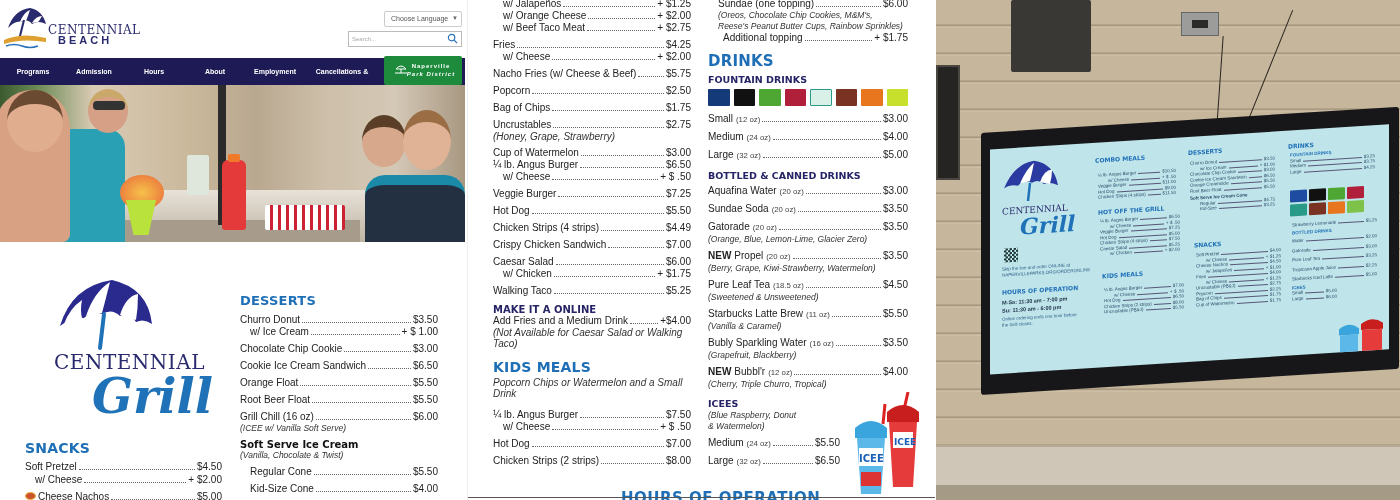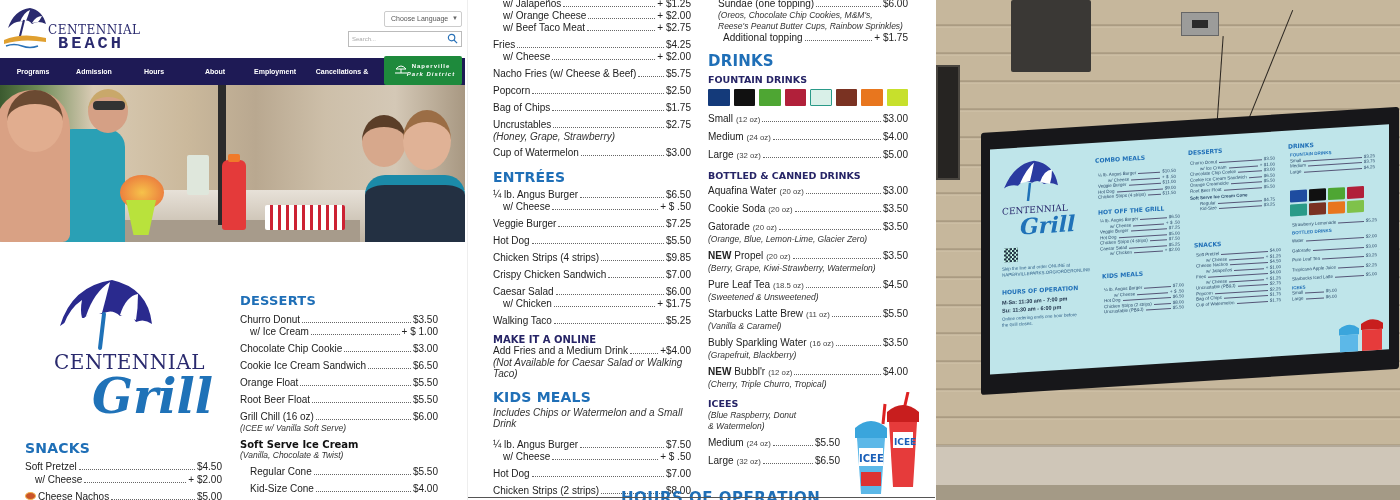--- a/index.html
+++ b/index.html
@@ -4,21 +4,21 @@
 <style>
   * { box-sizing: border-box; margin: 0; padding: 0; }
   html, body { width: 1400px; height: 500px; overflow: hidden; background: #fff; }
   body { font-family: "Liberation Sans", sans-serif; color: #222; position: relative; }
 
   
   .panel-site { position: absolute; left: 0; top: 0; width: 465px; height: 500px; background: #fff; overflow: hidden; }
   .site-header { position: absolute; left: 0; top: 0; width: 465px; height: 58px; }
   .site-logo { position: absolute; left: 2px; top: 6px; width: 125px; height: 44px; }
   .site-logo .brand1 { position: absolute; left: 46px; top: 17px; font-family: "DejaVu Serif", serif; font-size: 12px; letter-spacing: 0.5px; color: #2a2a6e; }
-  .site-logo .brand2 { position: absolute; left: 56px; top: 28px; font-family: Liberation Mono, monospace; font-size: 17px; font-weight: bold; letter-spacing: 3px; color: #2a2a6e; }
+  .site-logo .brand2 { position: absolute; left: 56px; top: 28px; font-family: Liberation Sans, sans-serif; font-size: 11px; font-weight: bold; letter-spacing: 3px; color: #2a2a6e; }
   .lang-select { position: absolute; left: 384px; top: 11px; width: 78px; height: 16px; border: 1px solid #ccc; border-radius: 2px; font-size: 7px; color: #555; padding: 3px 0 0 6px; background: #fff; }
   .lang-select .chev { position: absolute; right: 3px; top: 3px; font-size: 6px; color: #666; }
   .site-search { position: absolute; left: 348px; top: 31px; width: 114px; height: 16px; border: 1px solid #bbb; font-size: 6px; color: #aaa; padding: 4px 0 0 3px; background: #fff; }
   .site-search .mag { position: absolute; right: 3px; top: 1px; width: 11px; height: 11px; }
   .site-nav { position: absolute; left: 0; top: 58px; width: 465px; height: 27px; background: #1e1a55; }
   .nav-item { position: absolute; top: 0; height: 27px; line-height: 27px; font-size: 7px; font-weight: bold; color: #fff; text-align: center; }
   .npd-badge { position: absolute; left: 384px; top: 56px; width: 78px; height: 29px; background: #1e8a3c; border-radius: 2px; color: #fff; font-size: 6px; font-weight: bold; letter-spacing: 1px; text-align: center; padding-top: 6px; line-height: 8px; }
   .npd-badge .tree { position: absolute; left: 10px; top: 8px; width: 14px; height: 10px; }
   .hero { position: absolute; left: 0; top: 85px; width: 465px; height: 157px; overflow: hidden;
     background: linear-gradient(90deg, #3b5a2f 0%, #6c8a55 8%, #d9cbb4 20%, #cbb99c 40%, #b9a890 55%, #cdbfa9 70%, #d4c8b6 85%, #a89882 100%); }
@@ -339,21 +339,20 @@
         <span class="price">$2.75</span>
       </div>
     <div class="note">(Honey, Grape, Strawberry)</div>
     <div class="gap"></div>
     <div class="row">
         <span class="name">Cup of Watermelon</span>
         <span class="dots"></span>
         <span class="price">$3.00</span>
       </div>
 
-    <div class="sec-title" style="margin-top:10px">ENTRÉES</div>
     <div class="row">
         <span class="name">¼ lb. Angus Burger</span>
         <span class="dots"></span>
         <span class="price">$6.50</span>
       </div>
     <div class="row indent">
         <span class="name">w/ Cheese</span>
         <span class="dots"></span>
         <span class="price">+ $ .50</span>
       </div>
@@ -366,21 +365,21 @@
     <div class="gap"></div>
     <div class="row">
         <span class="name">Hot Dog</span>
         <span class="dots"></span>
         <span class="price">$5.50</span>
       </div>
     <div class="gap"></div>
     <div class="row">
         <span class="name">Chicken Strips (4 strips)</span>
         <span class="dots"></span>
-        <span class="price">$9.85</span>
+        <span class="price">$4.49</span>
       </div>
     <div class="gap"></div>
     <div class="row">
         <span class="name">Crispy Chicken Sandwich</span>
         <span class="dots"></span>
         <span class="price">$7.00</span>
       </div>
     <div class="gap"></div>
     <div class="row">
         <span class="name">Caesar Salad</span>
@@ -400,21 +399,21 @@
       </div>
     <div class="sub-title" style="margin-top:7px">MAKE IT A ONLINE</div>
     <div class="row">
         <span class="name">Add Fries and a Medium Drink</span>
         <span class="dots"></span>
         <span class="price">+$4.00</span>
       </div>
     <div class="note">(Not Available for Caesar Salad or Walking Taco)</div>
 
     <div class="sec-title" style="margin-top:10px;margin-bottom:2px">KIDS MEALS</div>
-    <div class="note">Includes Chips or Watermelon and a Small Drink</div>
+    <div class="note">Popcorn Chips or Watermelon and a Small Drink</div>
     <div class="gap"></div>
       <div class="gap"></div>
     <div class="row">
         <span class="name">¼ lb. Angus Burger</span>
         <span class="dots"></span>
         <span class="price">$7.50</span>
       </div>
     <div class="row indent">
         <span class="name">w/ Cheese</span>
         <span class="dots"></span>
@@ -483,21 +482,21 @@
 
     <div class="sub-title" style="margin-top:8px">BOTTLED &amp; CANNED DRINKS</div>
     <div class="row">
         <span class="name">Aquafina Water</span>
         <span class="size">(20 oz)</span>
         <span class="dots"></span>
         <span class="price">$3.00</span>
       </div>
     <div class="gap"></div>
     <div class="row">
-        <span class="name">Cookie Soda</span>
+        <span class="name">Sundae Soda</span>
         <span class="size">(20 oz)</span>
         <span class="dots"></span>
         <span class="price">$3.50</span>
       </div>
     <div class="gap"></div>
     <div class="row">
         <span class="name">Gatorade</span>
         <span class="size">(20 oz)</span>
         <span class="dots"></span>
         <span class="price">$3.50</span>

